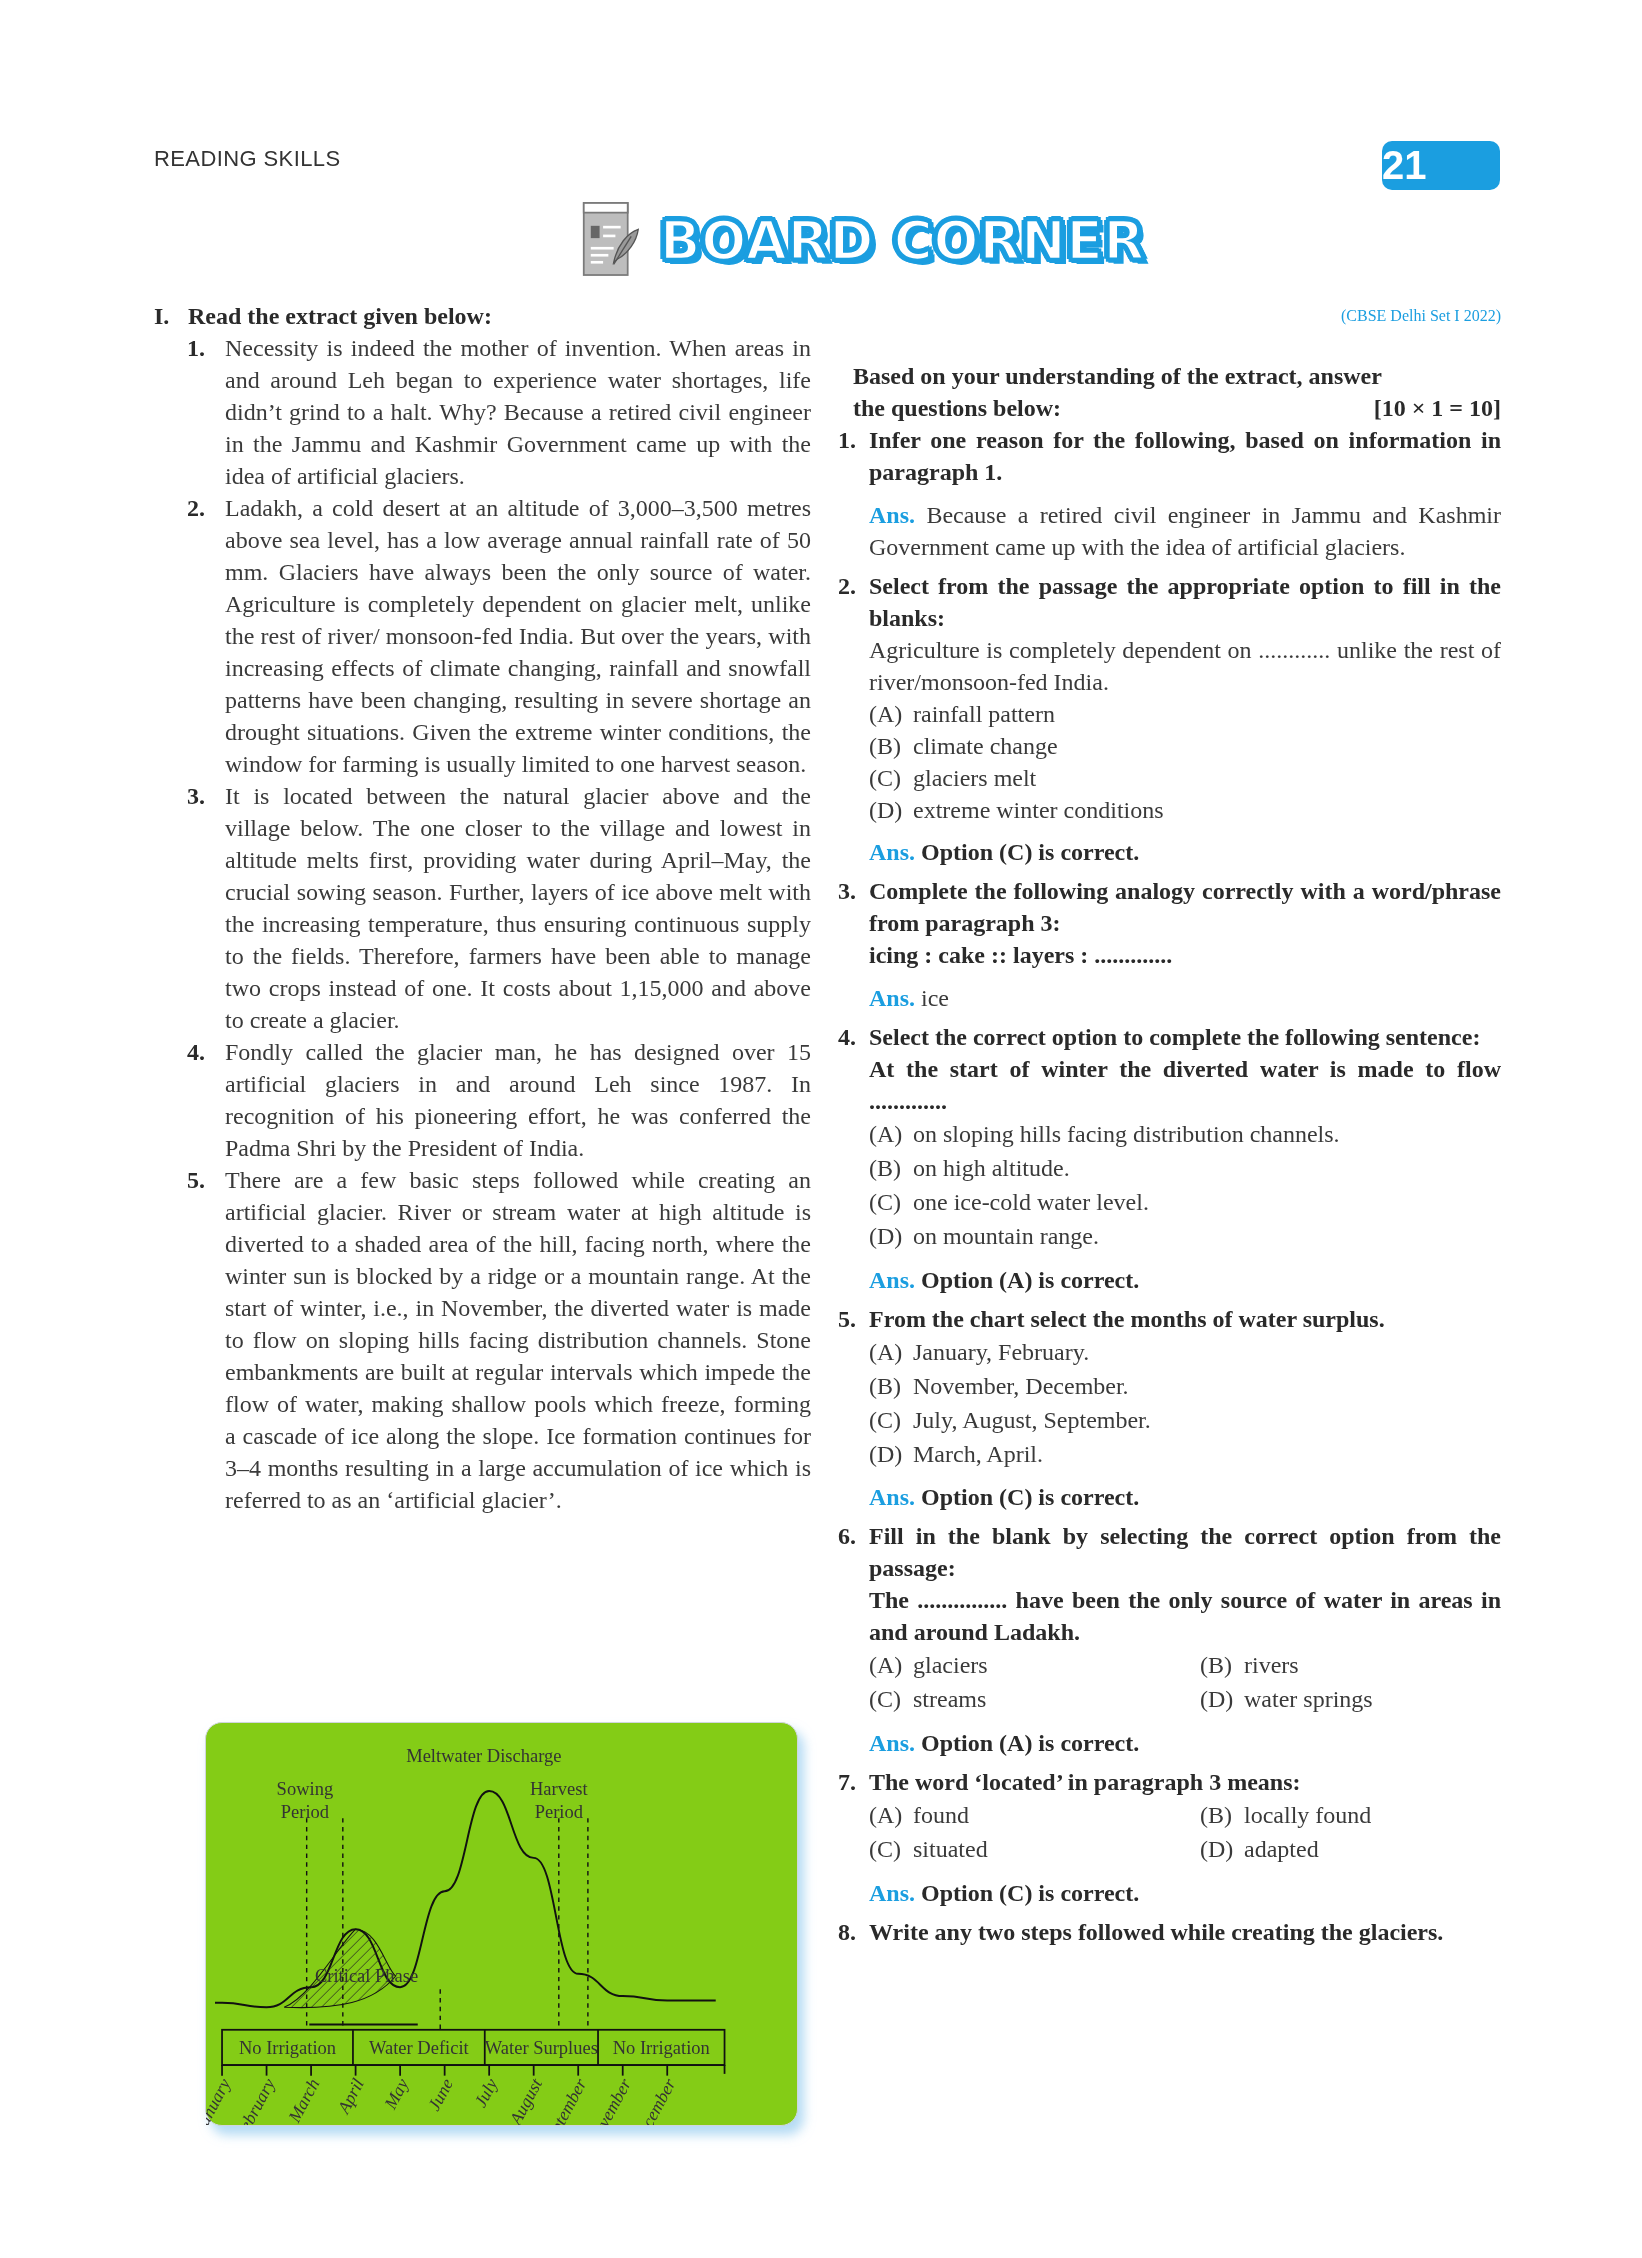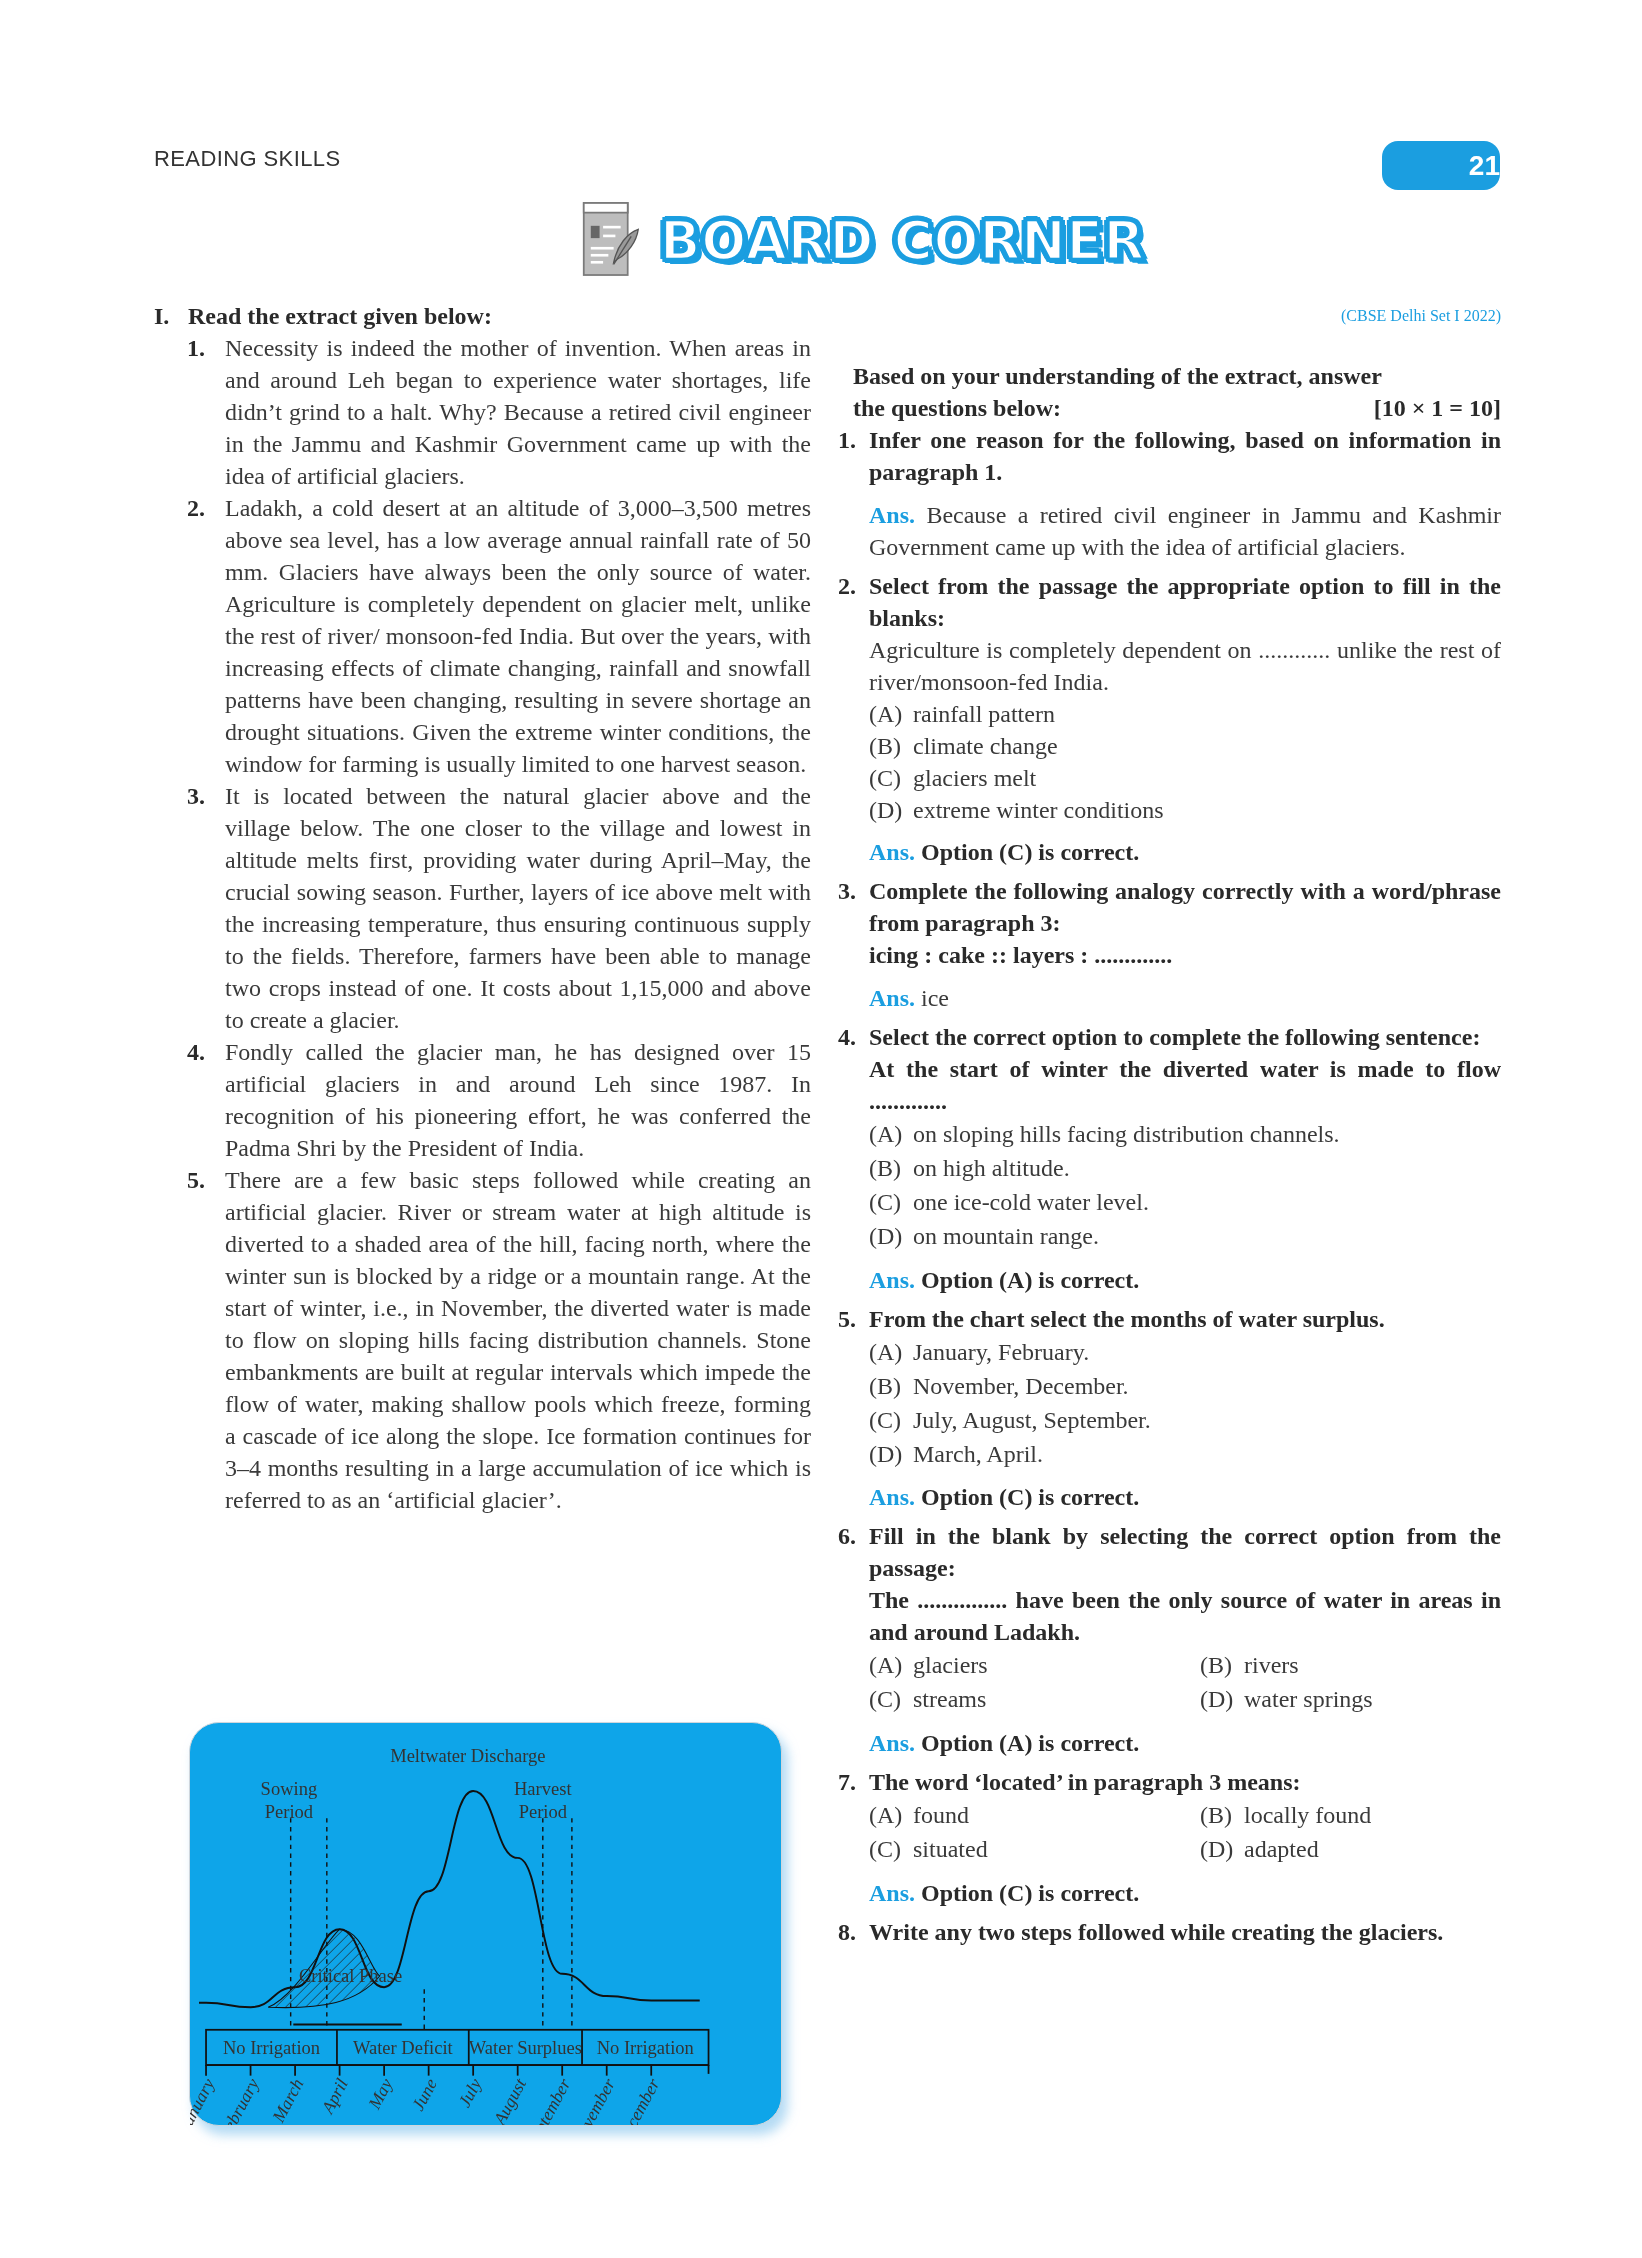--- a/index.html
+++ b/index.html
@@ -2,23 +2,23 @@
 <html style="font-size:14px"><head>
 <meta charset="utf-8">
 <style>
   html, body { margin:0; padding:0; background:#ffffff; }
   body { width:1643px; height:2258px; position:relative; overflow:hidden;
          font-family:"Liberation Serif", "DejaVu Serif", serif; color:#2a2a2a; }
   .abs { position:absolute; }
 
   .running-head { left:154px; top:146px; font-family:"Liberation Sans", sans-serif;
                   font-size:22px; letter-spacing:0.4px; color:#333; }
-  .page-badge { left:1382px; top:141px; width:118px; height:49px; border-radius:16px;
+  .page-badge { left:1382px; top:141px; width:118px; height:49px; border-radius:10px;
                 background:#1b9ee0; color:#fff; font-family:"Liberation Sans", sans-serif;
-                font-weight:bold; font-size:28px; text-align:right; line-height:49px; }
+                font-weight:bold; font-size:40px; text-align:left; line-height:49px; }
 
   .logo { left:582px; top:201px; height:79px; display:flex; align-items:center; gap:20px; }
   .logo-title { font-family:"DejaVu Sans", sans-serif; font-weight:bold; font-size:53px;
                 color:#ffffff; letter-spacing:0.9px; line-height:1;
                 -webkit-text-stroke:2.6px #1b9ee0;
                 text-shadow: 0 0 0 #1b9ee0, 2.6px 2.6px 0 #1b9ee0, -2.6px -2.6px 0 #1b9ee0, 2.6px -2.6px 0 #1b9ee0, -2.6px 2.6px 0 #1b9ee0,
                              4.4px 0 0 #1b9ee0, -4.4px 0 0 #1b9ee0, 0 4.4px 0 #1b9ee0, 0 -4.4px 0 #1b9ee0,
                              5.3px 5.3px 0 #1b9ee0; }
 
   .col { position:absolute; font-size:24px; line-height:32px; text-align:justify; }
@@ -42,22 +42,22 @@
   .stem.bold { font-weight:bold; color:#2a2a2a; }
   .opt { display:flex; color:#3a3a3a; }
   .opt .olab { width:44px; flex:none; }
   .opts-grid { display:grid; grid-template-columns: 331px 1fr; color:#3a3a3a; }
   .opts-grid .opt { }
   .ans { margin-top:10.6px; margin-bottom:1.8px; }
   .ans .ans-lab { color:#1b9ee0; font-weight:bold; }
   .ans .ans-text { font-weight:bold; }
   .ans .ans-text.plain { font-weight:normal; color:#3a3a3a; }
 
-  .chart-frame { left:189px; top:1722px; width:591px; height:402px; border-radius:30px;
-                 border:1.3px solid #cfd6dc; background:#0ea5e9;
+  .chart-frame { left:205px; top:1722px; width:591px; height:402px; border-radius:17px;
+                 border:1.3px solid #cfd6dc; background:#84cc16;
                  box-shadow: 5.3px 8.8px 10.6px rgba(120,190,235,0.55); }
   .chart-frame svg { position:absolute; left:0; top:0; }
   .chart-frame text { font-family:"Liberation Serif", serif; fill:#333; }
 </style>
 </head>
 <body>
 
 <div class="abs running-head">READING SKILLS</div>
 <div class="abs page-badge">21</div>
 

